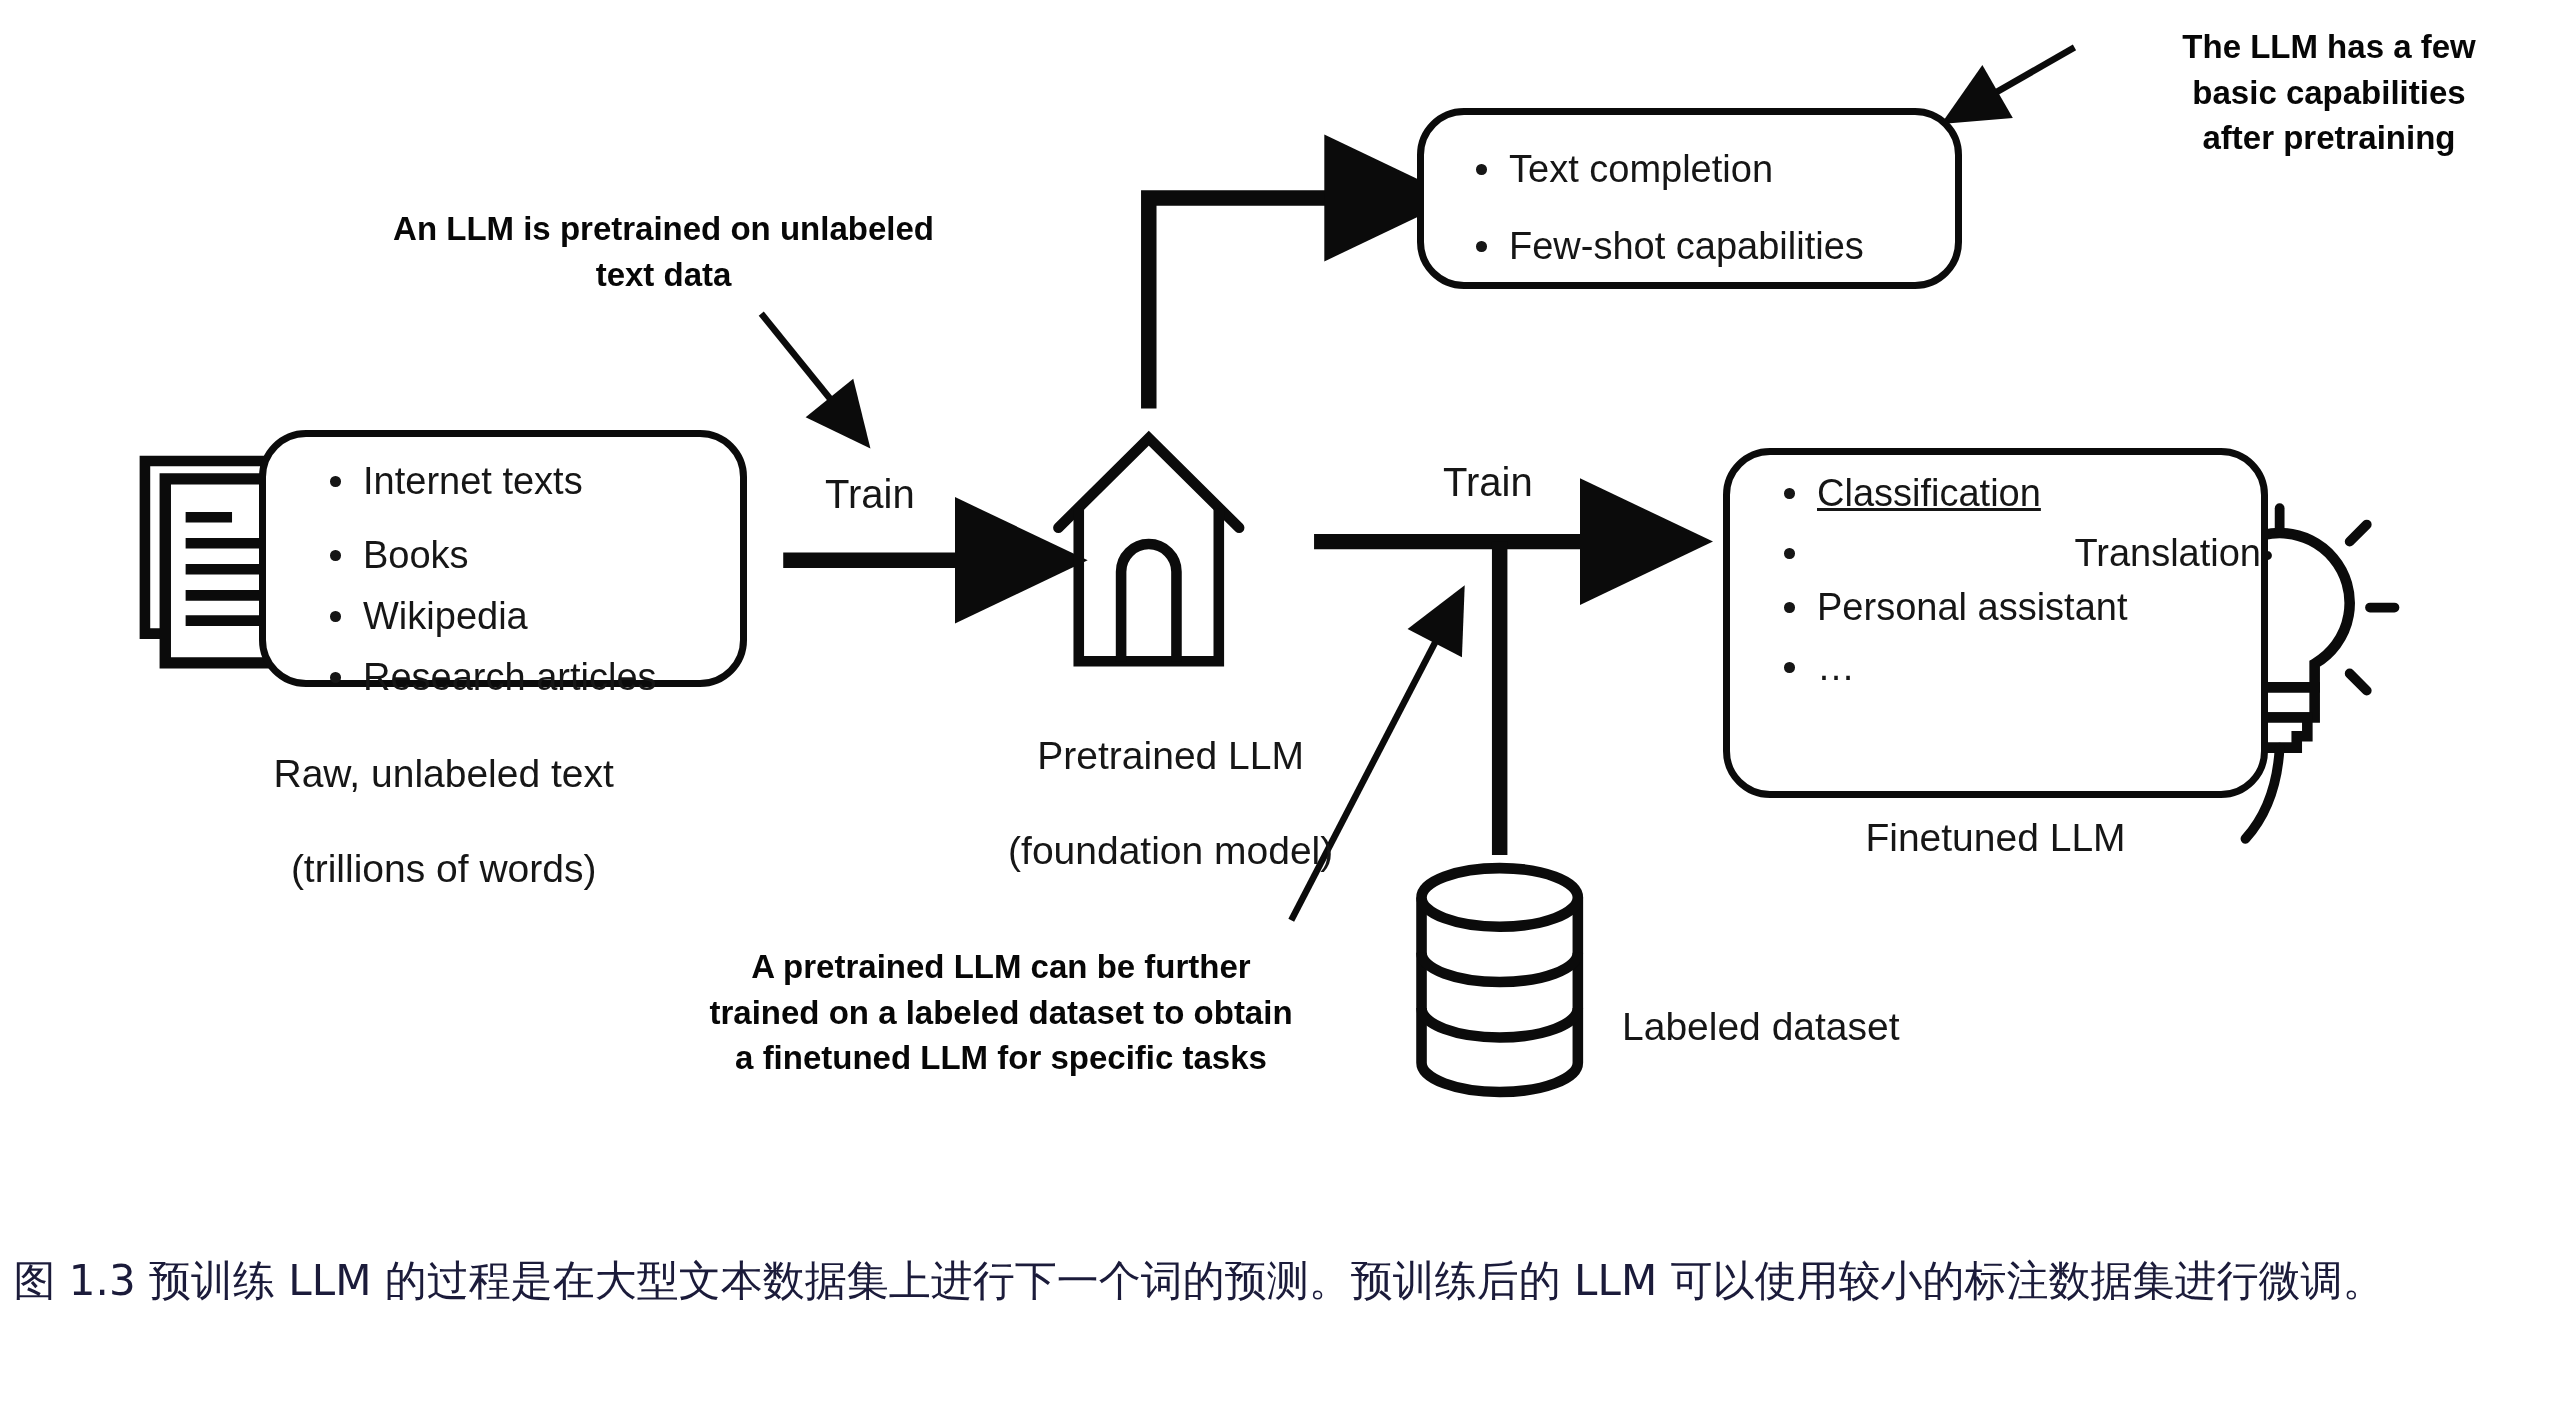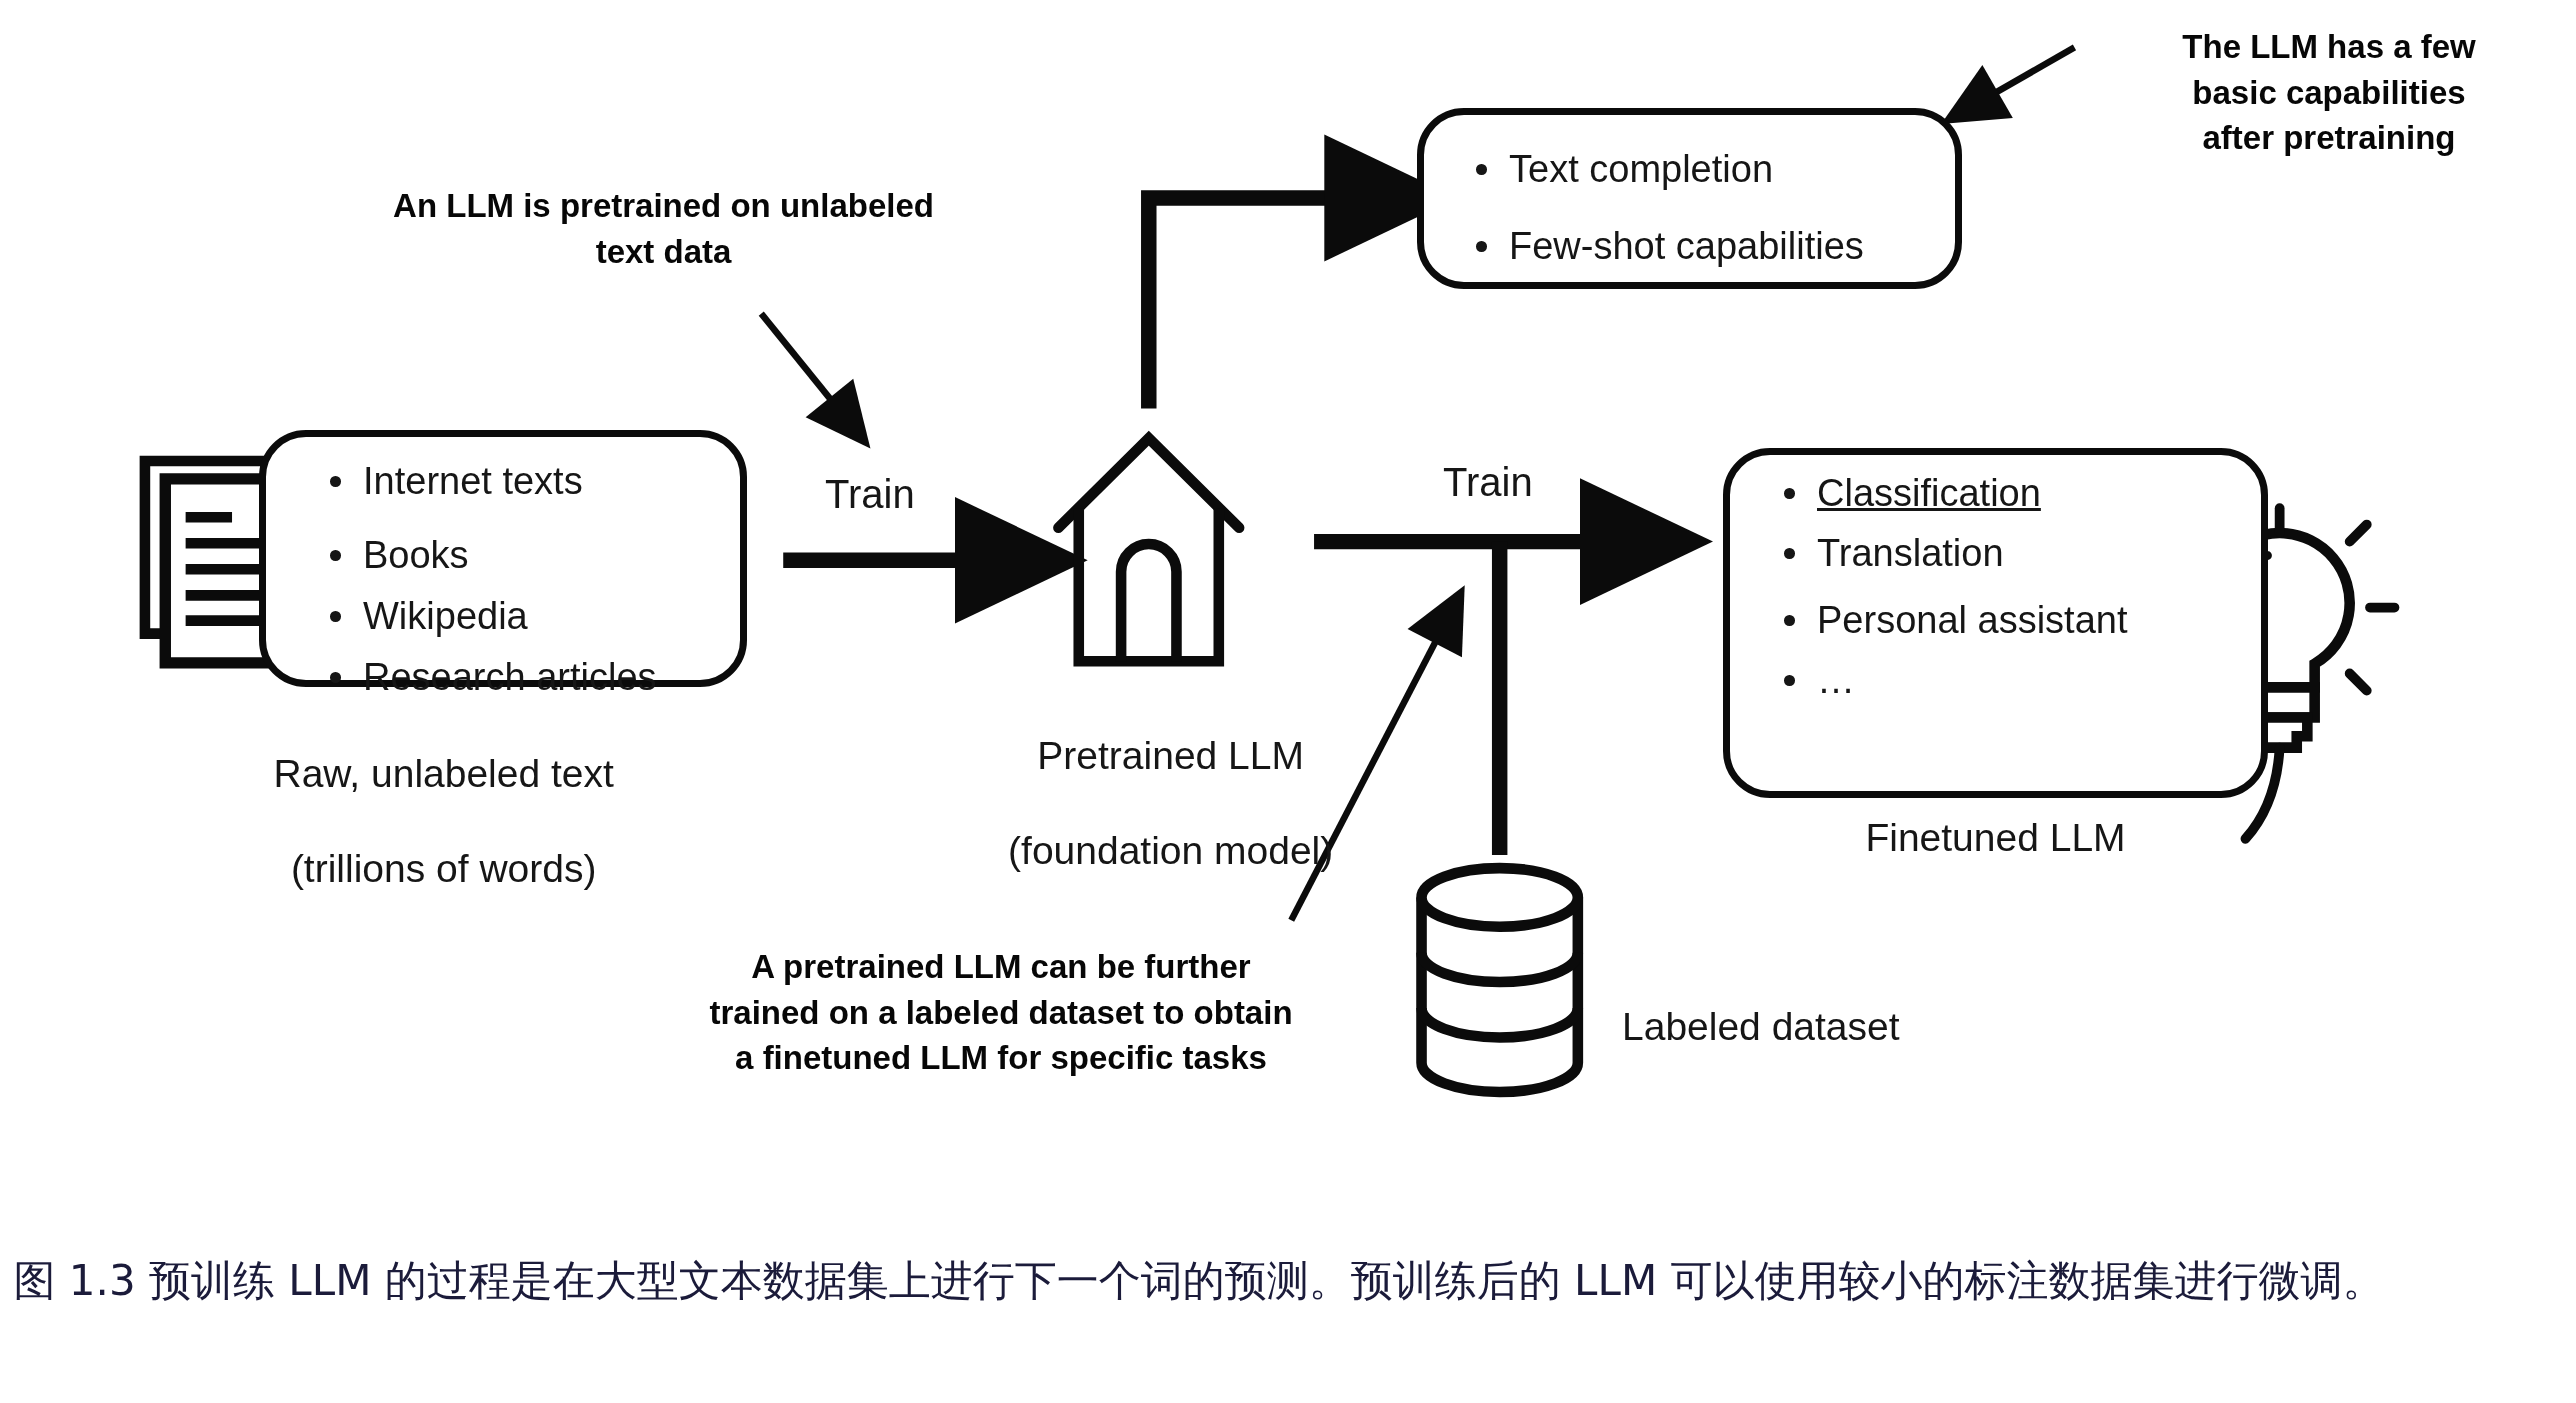--- a/index.html
+++ b/index.html
@@ -149,29 +149,29 @@
   <ul class="blist" style="left:1465px;top:150px;width:488px;">
     <li style="margin-bottom:39px;">Text completion</li>
     <li>Few-shot capabilities</li>
   </ul>
 
   <div class="txt trainlbl" style="left:1443px;top:460px;">Train</div>
 
   <div class="rbox" style="left:1723px;top:448px;width:545px;height:350px;"></div>
   <ul class="blist" style="left:1773px;top:474px;width:488px;">
     <li style="margin-bottom:22px;text-decoration:underline;">Classification</li>
-    <li style="margin-bottom:29px;">Translation</li>
+    <li style="margin-bottom:16px;text-align:right;">Translation</li>
     <li style="margin-bottom:22px;">Personal assistant</li>
     <li>…</li>
   </ul>
   <div class="txt plainlabel" style="left:1723px;top:814px;width:545px;">Finetuned LLM</div>
 
   <div class="txt plainlabel" style="left:1622px;top:1003px;width:456px;text-align:left;">Labeled dataset</div>
 
-  <div class="txt annot" style="left:342px;top:183px;width:643px;">An LLM is pretrained on unlabeled
+  <div class="txt annot" style="left:342px;top:206px;width:643px;">An LLM is pretrained on unlabeled
 text data</div>
 
   <div class="txt annot" style="left:2089px;top:24.4px;width:480px;">The LLM has a few
 basic capabilities
 after pretraining</div>
 
   <div class="txt annot" style="left:643px;top:944px;width:716px;">A pretrained LLM can be further
 trained on a labeled dataset to obtain
 a finetuned LLM for specific tasks</div>
 

